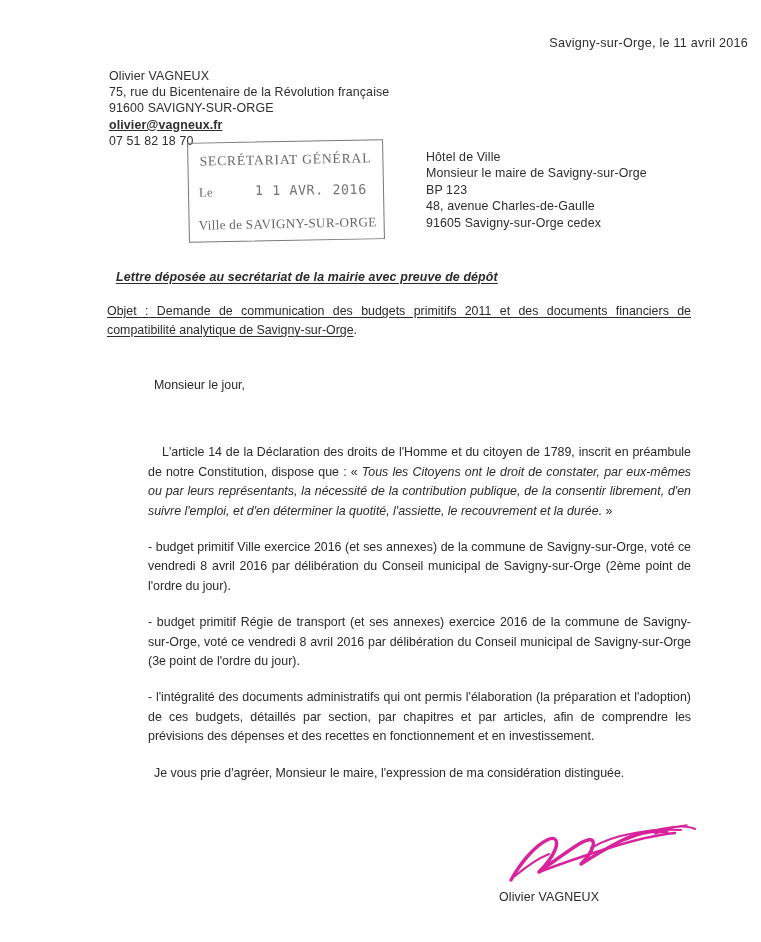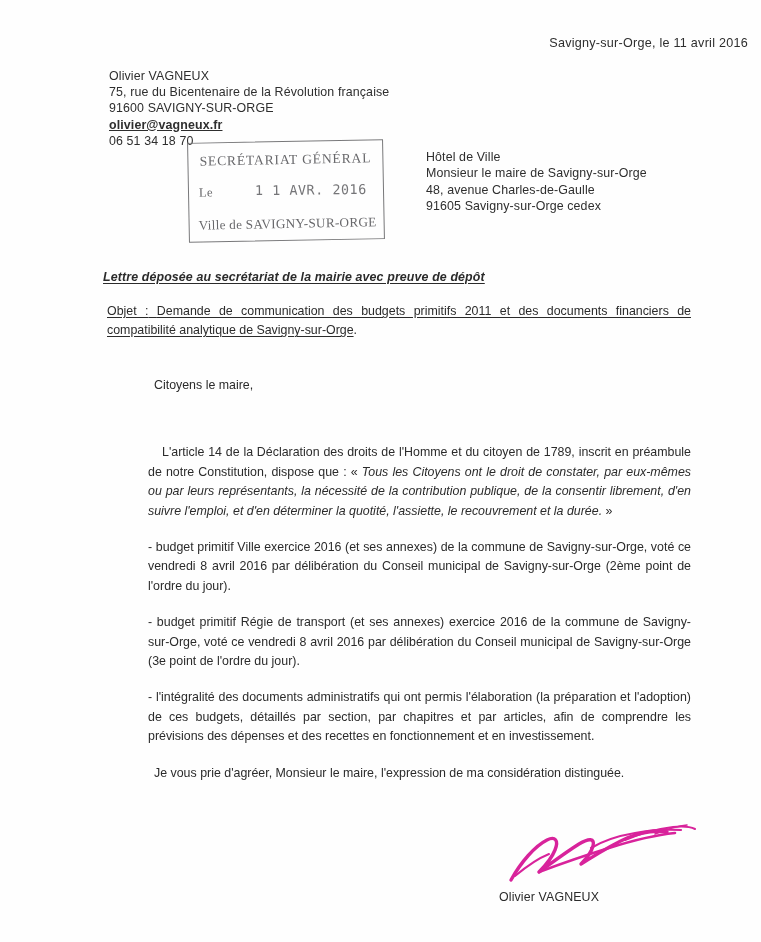--- a/index.html
+++ b/index.html
@@ -105,21 +105,21 @@
     top: 74px;
     text-align: center;
     font-size: 13.2px;
     letter-spacing: 0.02em;
     white-space: nowrap;
   }
 
   
   .notice {
     position: absolute;
-    left: 103px;
+    left: 116px;
     top: 270px;
     font-size: 12.4px;
     font-style: italic;
     font-weight: bold;
     text-decoration: underline;
     text-underline-offset: 2px;
     letter-spacing: 0.01em;
     color: #2b2b2b;
   }
   .subject {
@@ -183,43 +183,44 @@
 
 <div class="page">
 
   <div class="date-line">Savigny-sur-Orge, le 11 avril 2016</div>
 
   <div class="sender">
     <div>Olivier VAGNEUX</div>
     <div>75, rue du Bicentenaire de la Révolution française</div>
     <div>91600 SAVIGNY-SUR-ORGE</div>
     <div class="email">olivier@vagneux.fr</div>
-    <div>06 51 34 18 70</div>
+    <div>07 51 82 18 70</div>
   </div>
 
   <div class="stamp">
     <div class="stamp-title">SECRÉTARIAT GÉNÉRAL</div>
     <div class="stamp-le">Le</div>
     <div class="stamp-date">1 1 AVR. 2016</div>
     <div class="stamp-city">Ville de SAVIGNY-SUR-ORGE</div>
   </div>
 
   <div class="recipient">
     <div>Hôtel de Ville</div>
     <div>Monsieur le maire de Savigny-sur-Orge</div>
+    <div>BP 123</div>
     <div>48, avenue Charles-de-Gaulle</div>
     <div>91605 Savigny-sur-Orge cedex</div>
   </div>
 
   <div class="notice">Lettre déposée au secrétariat de la mairie avec preuve de dépôt</div>
 
   <div class="subject"><span class="u">Objet :</span><span class="u"> </span><span class="u">Demande de communication des budgets primitifs 2011 et des documents financiers de compatibilité analytique de Savigny-sur-Orge</span><span>.</span></div>
 
   <div class="body">
-    <p class="greeting">Citoyens le maire,</p>
+    <p class="greeting">Monsieur le jour,</p>
 
     <p class="indent"><span>L'article 14 de la Déclaration des droits de l'Homme et du citoyen de 1789, inscrit en préambule de notre Constitution, dispose que : « </span><span class="q">Tous les Citoyens ont le droit de constater, par eux-mêmes ou par leurs représentants, la nécessité de la contribution publique, de la consentir librement, d'en suivre l'emploi, et d'en déterminer la quotité, l'assiette, le recouvrement et la durée.</span><span> »</span></p>
 
 
     <p>- budget primitif Ville exercice 2016 (et ses annexes) de la commune de Savigny-sur-Orge, voté ce vendredi 8 avril 2016 par délibération du Conseil municipal de Savigny-sur-Orge (2ème point de l'ordre du jour).</p>
 
     <p>- budget primitif Régie de transport (et ses annexes) exercice 2016 de la commune de Savigny-sur-Orge, voté ce vendredi 8 avril 2016 par délibération du Conseil municipal de Savigny-sur-Orge (3e point de l'ordre du jour).</p>
 
     <p>- l'intégralité des documents administratifs qui ont permis l'élaboration (la préparation et l'adoption) de ces budgets, détaillés par section, par chapitres et par articles, afin de comprendre les prévisions des dépenses et des recettes en fonctionnement et en investissement.</p>
 

